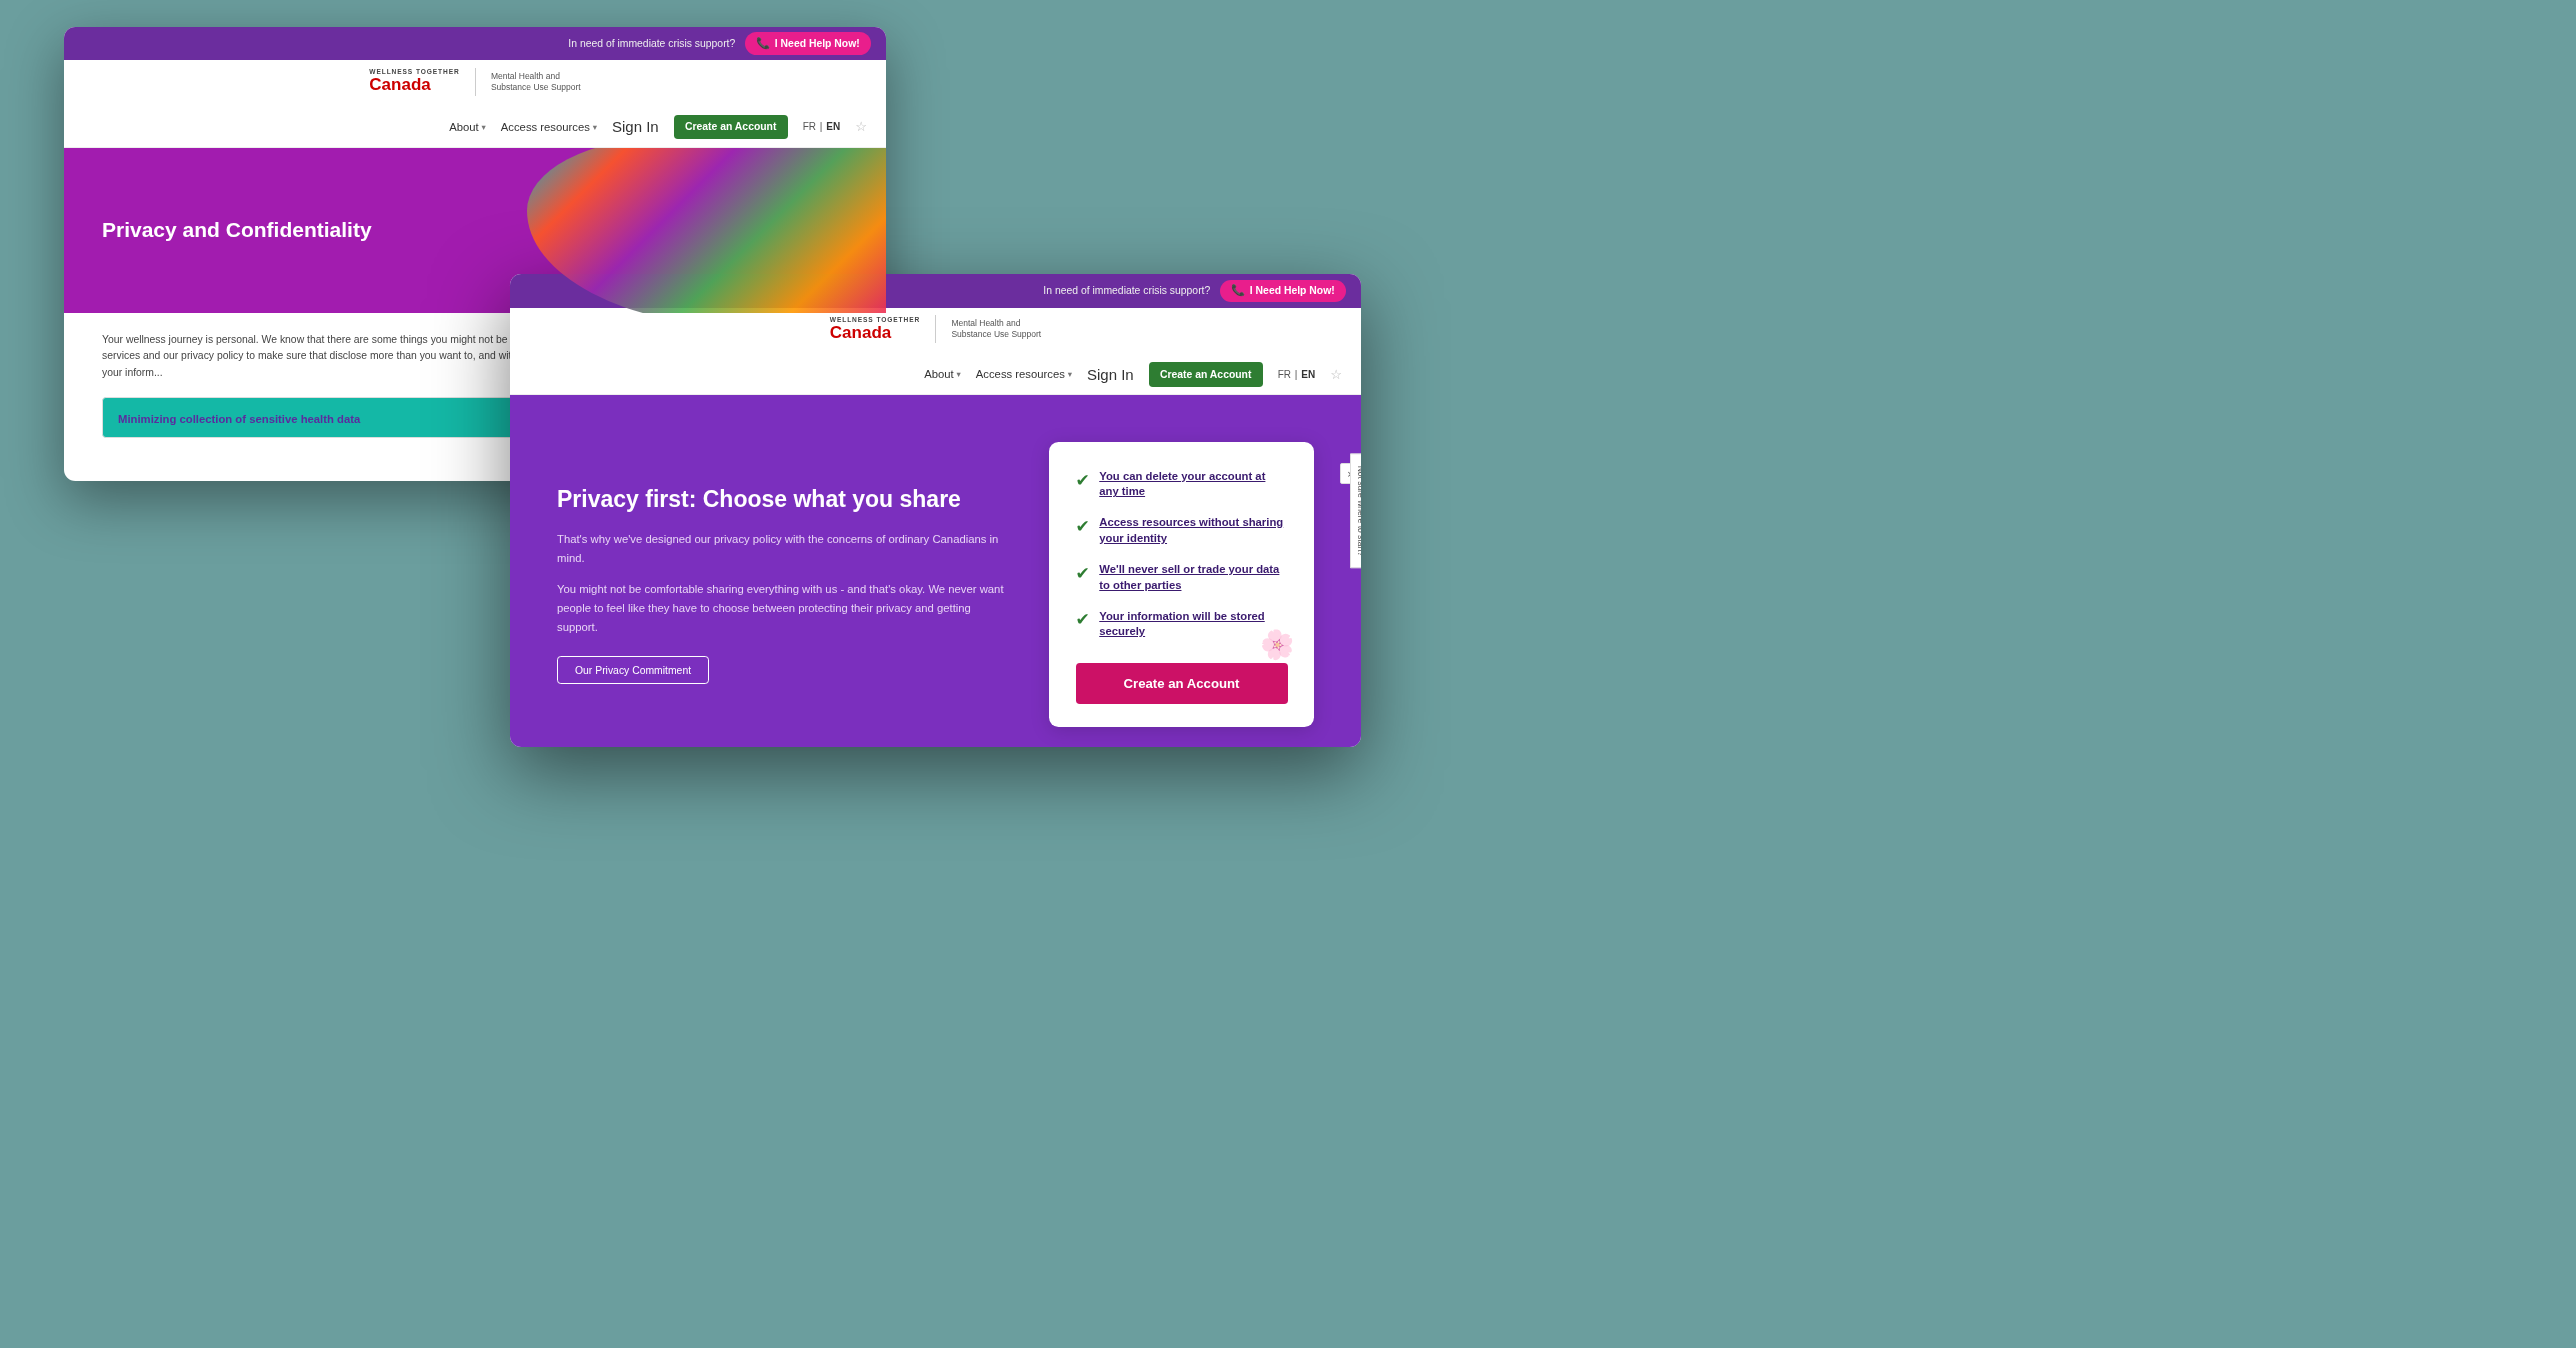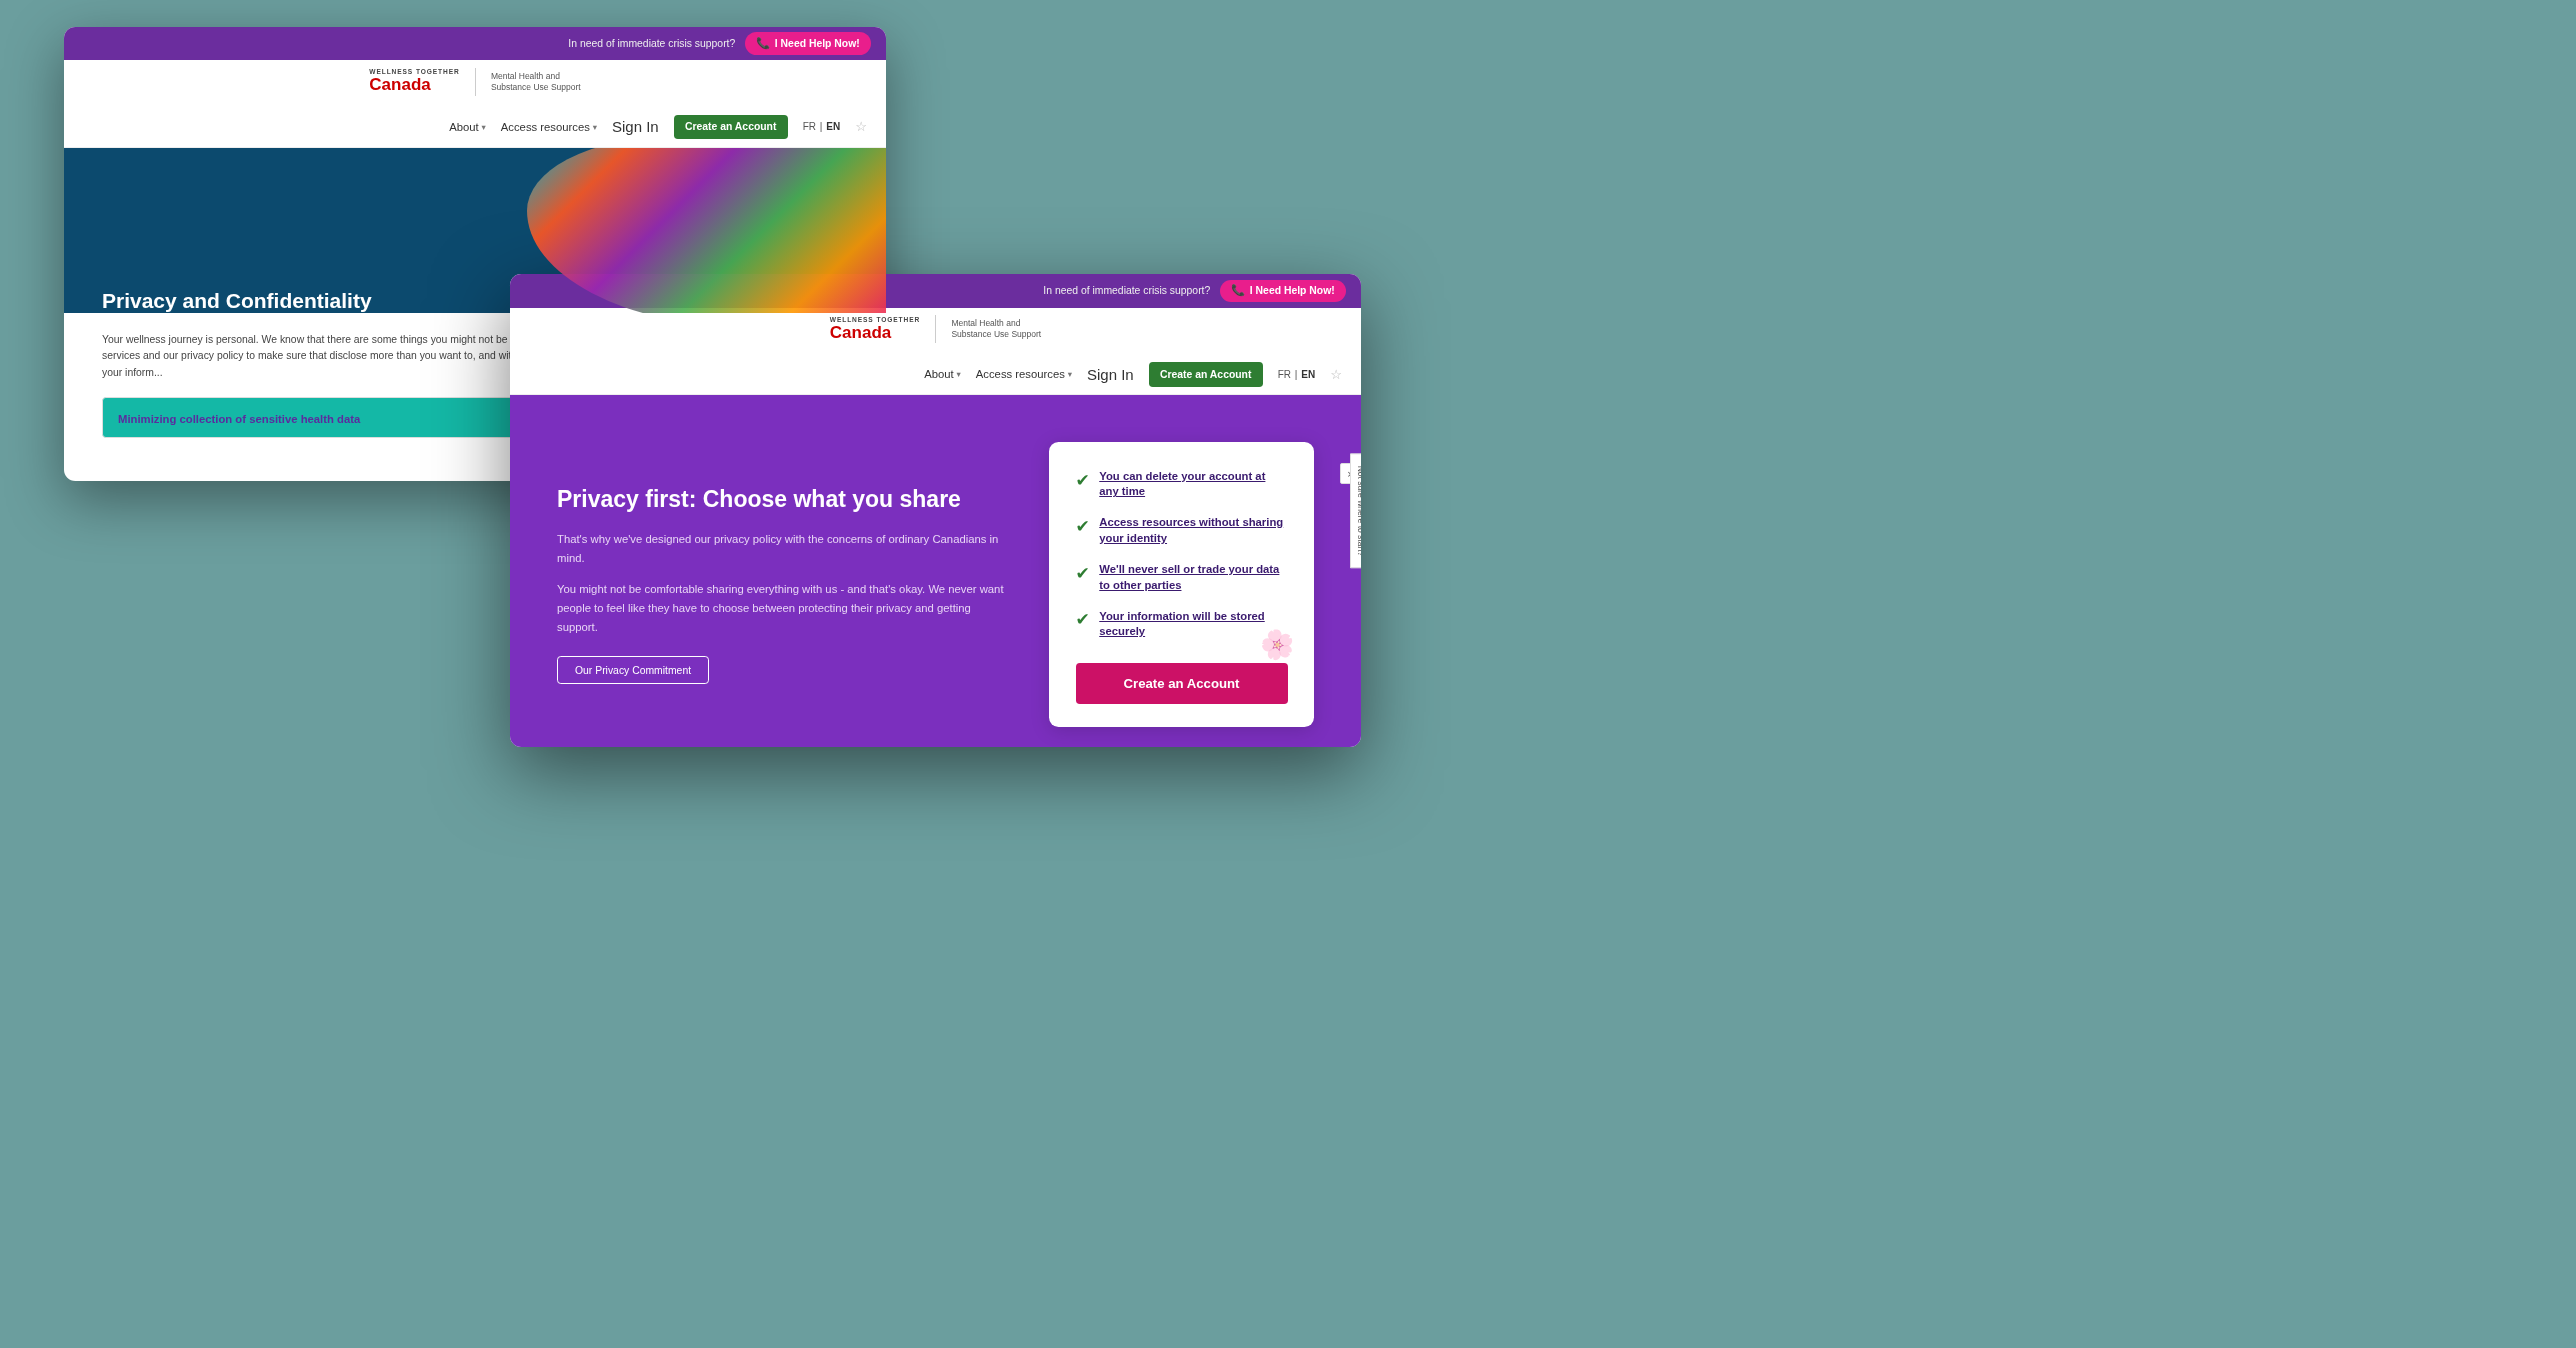--- a/index.html
+++ b/index.html
@@ -146,26 +146,26 @@
       color: #333;
     }
     .nav-star {
       font-size: 13.2px;
       color: #bbb;
       cursor: pointer;
     }
 
     
     .hero-section {
-      background: #0c4a6e;
+      background: #a21caf;
       position: relative;
       height: 165px;
       overflow: hidden;
       display: flex;
-      align-items: flex-end;
+      align-items: center;
       padding-left: 38px;
     }
     .hero-title {
       color: #fff;
       font-size: 21px;
       font-weight: 700;
       z-index: 2;
       position: relative;
     }
     .hero-art {

